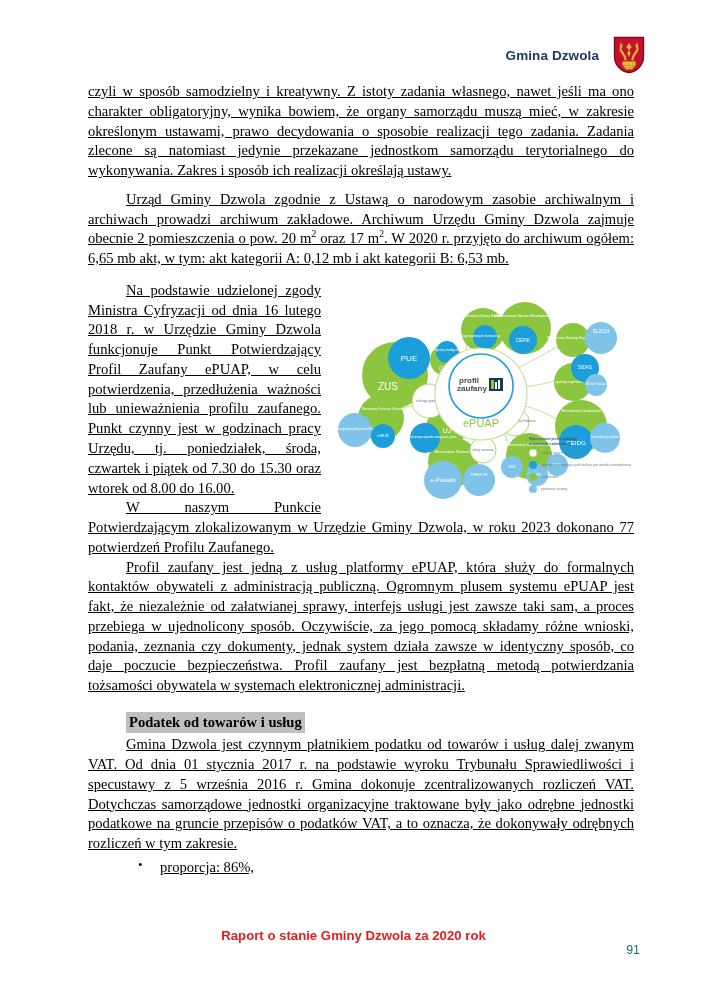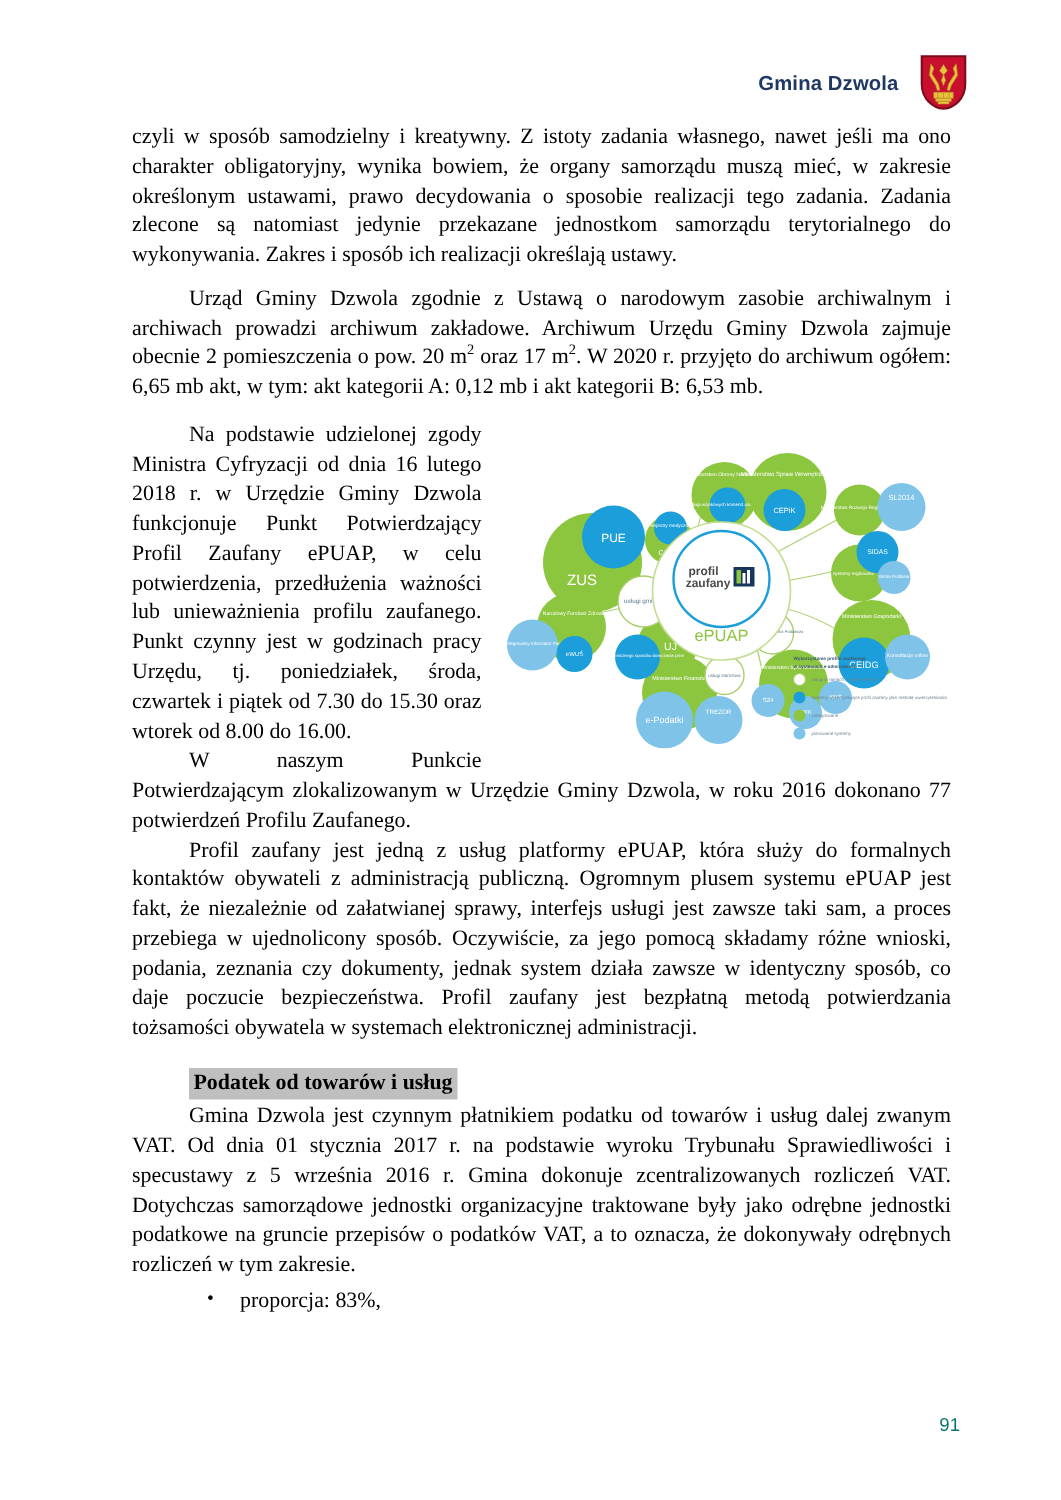--- a/index.html
+++ b/index.html
@@ -44,20 +44,21 @@
     height: 38px;
     display: block;
   }
 
   
   .content {
     position: absolute;
     left: 88px;
     top: 82px;
     width: 546px;
+    text-decoration: underline;
   }
   p.body {
     margin: 0 0 0 0;
     font-size: 14.6px;
     line-height: 1.355;
     text-align: justify;
     text-justify: inter-word;
     hyphens: none;
   }
   p.indent { text-indent: 38px; }
@@ -293,30 +294,31 @@
             <circle cx="200" cy="187" r="4" fill="#8CC63F"></circle>
             <text class="lg-item" x="208" y="188">zintegrowane</text>
 
             <circle cx="200" cy="199" r="4" fill="#7FC4E8"></circle>
             <text class="lg-item" x="208" y="200">planowane systemy</text>
           </g>
         </svg>
       </div>
 
       <p class="body indent">Na podstawie udzielonej zgody Ministra Cyfryzacji od dnia 16  lutego 2018 r. w Urzędzie Gminy Dzwola funkcjonuje Punkt Potwierdzający Profil Zaufany ePUAP, w celu potwierdzenia, przedłużenia ważności lub unieważnienia profilu zaufanego. Punkt  czynny jest w godzinach pracy Urzędu, tj. poniedziałek, środa, czwartek i piątek od 7.30 do 15.30 oraz wtorek od 8.00 do 16.00.</p>
-      <p class="body indent">W naszym Punkcie Potwierdzającym zlokalizowanym w Urzędzie Gminy Dzwola, w roku 2016 dokonano 77 potwierdzeń Profilu Zaufanego.</p>
+      <p class="body indent">W naszym Punkcie Potwierdzającym zlokalizowanym w Urzędzie Gminy Dzwola, w roku 2023 dokonano 77 potwierdzeń Profilu Zaufanego.</p>
       <p class="body indent">Profil zaufany jest jedną z usług platformy ePUAP, która służy do formalnych kontaktów obywateli z administracją publiczną. Ogromnym plusem systemu ePUAP jest fakt, że niezależnie od załatwianej sprawy, interfejs usługi jest zawsze taki sam, a proces przebiega w ujednolicony sposób. Oczywiście, za jego pomocą składamy różne wnioski, podania, zeznania czy dokumenty, jednak system działa zawsze w identyczny sposób, co daje poczucie bezpieczeństwa. Profil zaufany jest bezpłatną metodą potwierdzania tożsamości obywatela w systemach elektronicznej administracji.</p>
     </div>
 
     <div class="heading-row">
       <span class="section-heading">Podatek od towarów i usług</span>
     </div>
 
     <p class="body indent">Gmina Dzwola jest czynnym płatnikiem podatku od towarów i usług dalej zwanym VAT. Od dnia 01 stycznia 2017 r. na podstawie wyroku Trybunału Sprawiedliwości i specustawy z 5 września 2016 r. Gmina dokonuje zcentralizowanych rozliczeń VAT. Dotychczas samorządowe jednostki organizacyjne traktowane były jako odrębne jednostki podatkowe na gruncie przepisów o podatków VAT, a to oznacza, że dokonywały odrębnych rozliczeń w tym  zakresie.</p>
 
     <ul class="bullets">
-      <li>proporcja: 83%,</li>
+      <li>proporcja: 86%,</li>
     </ul>
   </div>
 
+  <div class="footer-note">Raport o stanie Gminy Dzwola za 2020 rok</div>
   <div class="page-number">91</div>
 
 </div>
 
 </body></html>

